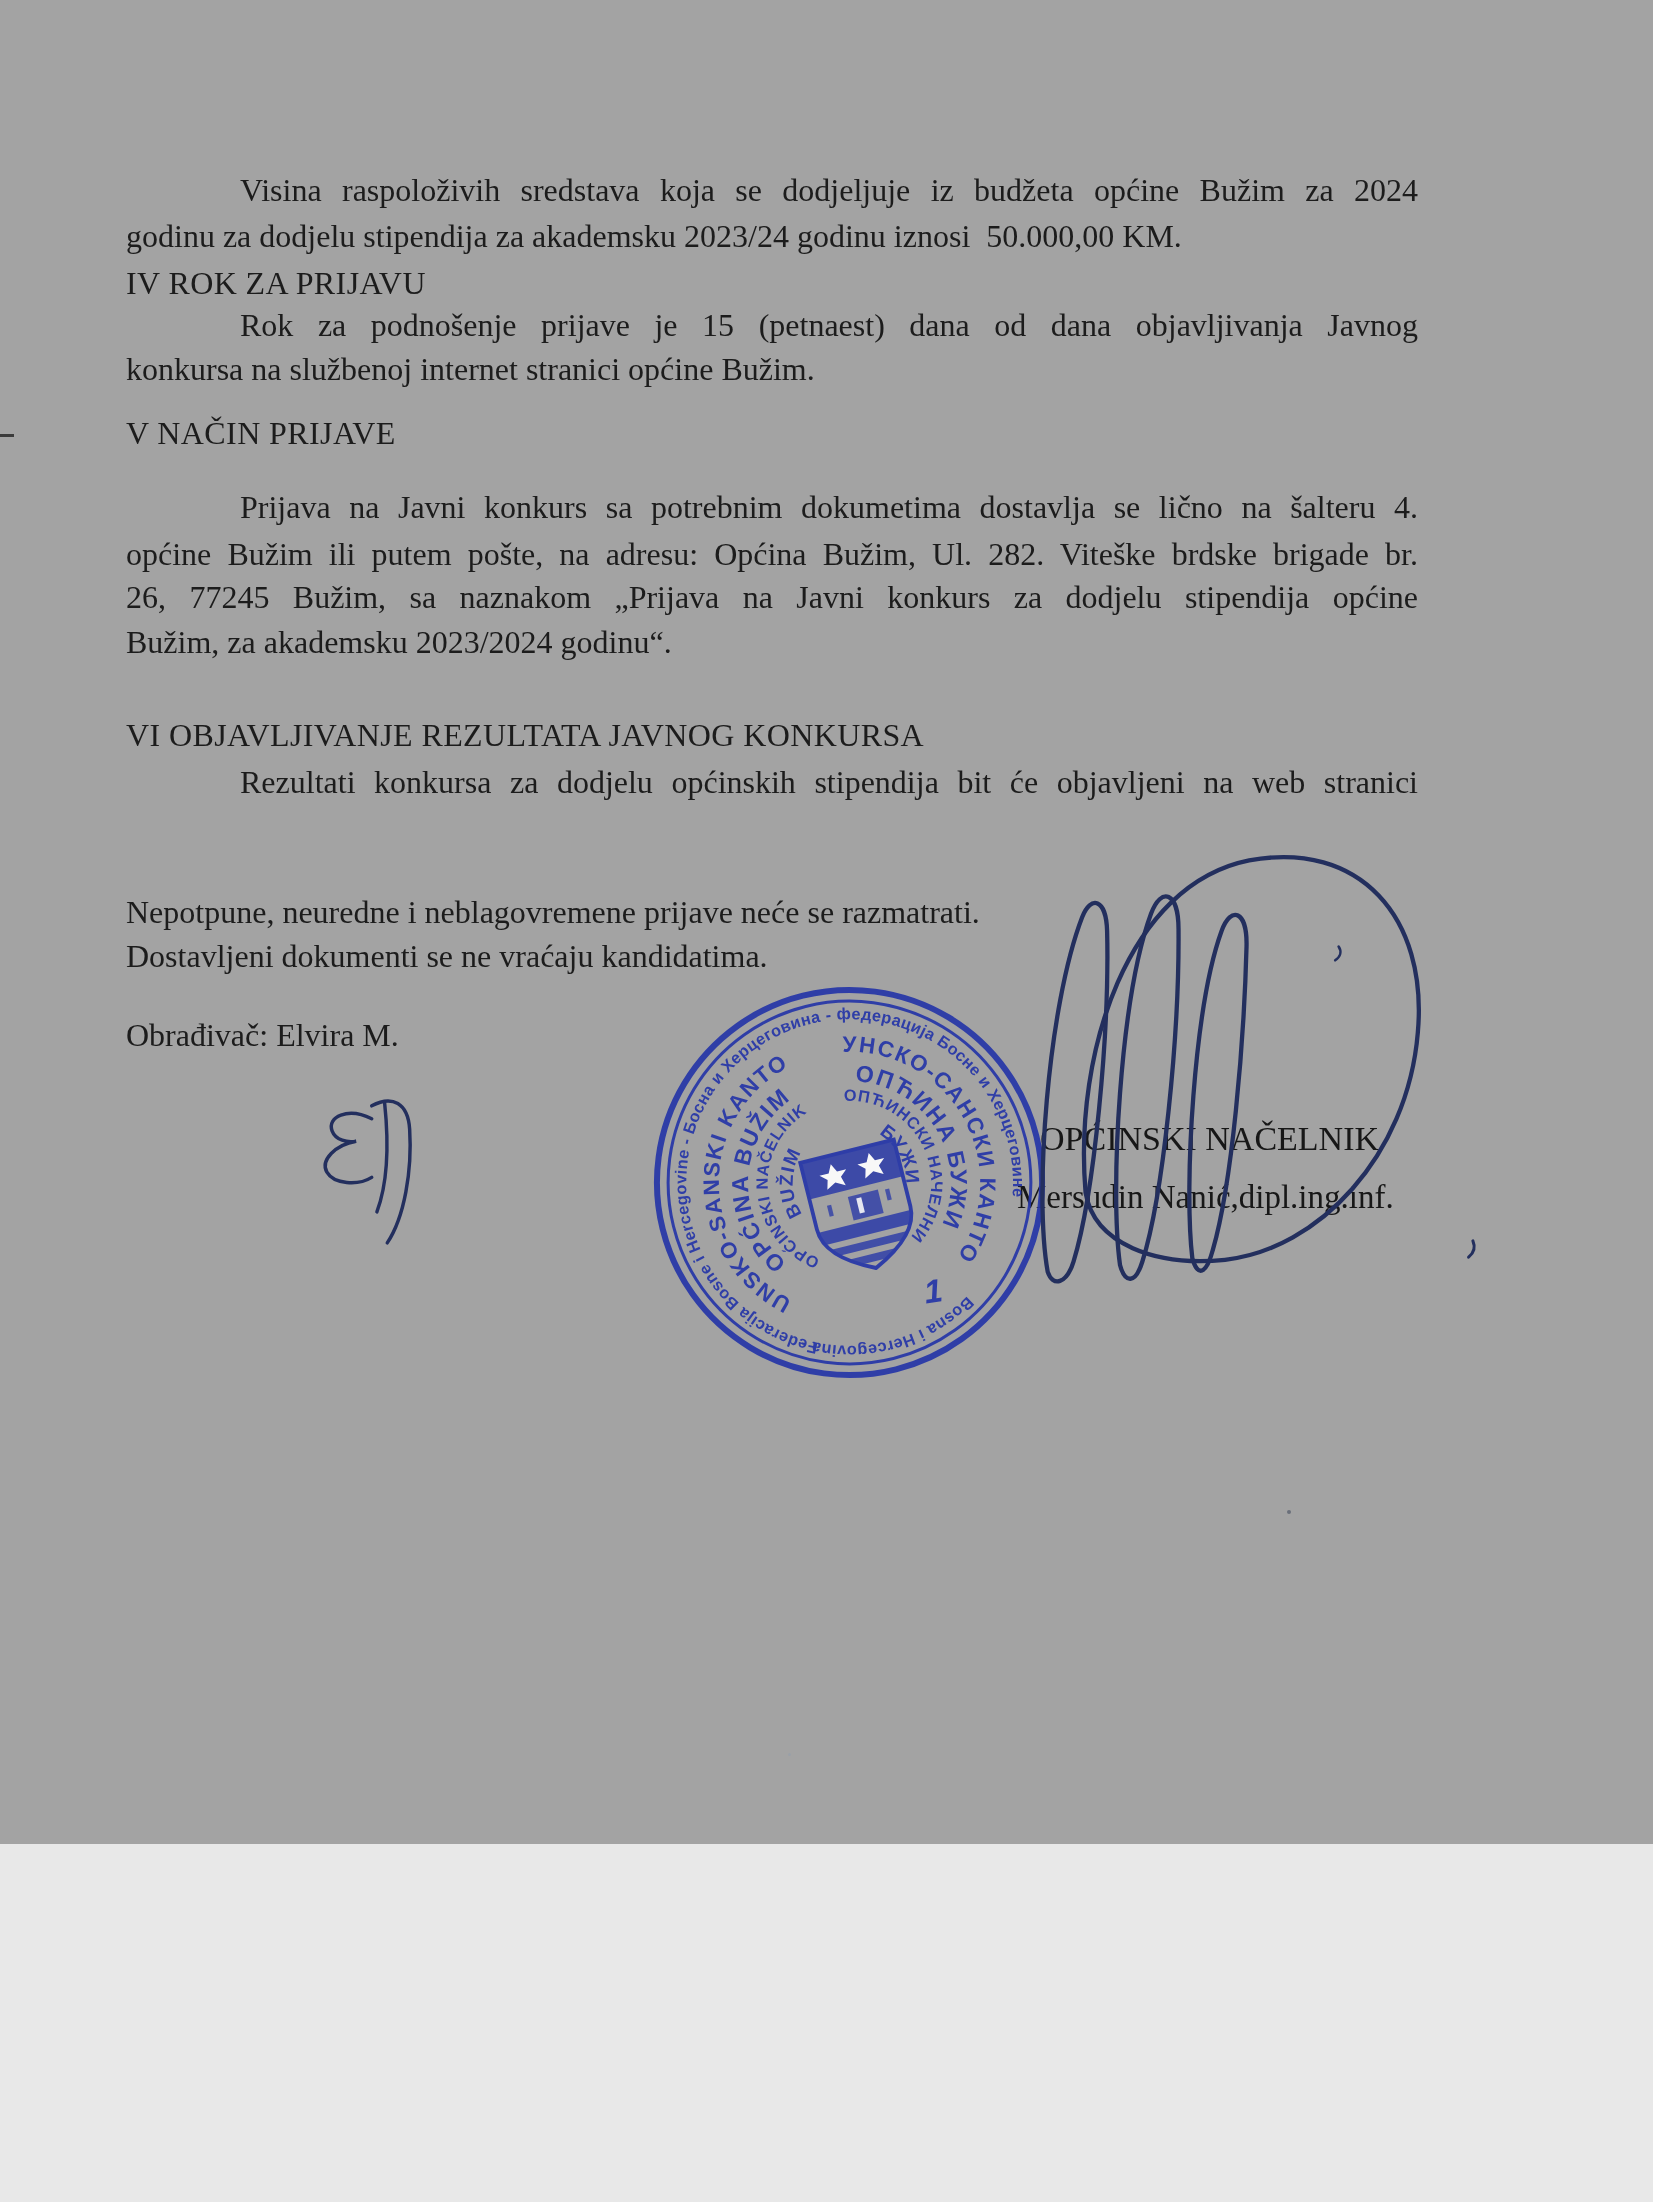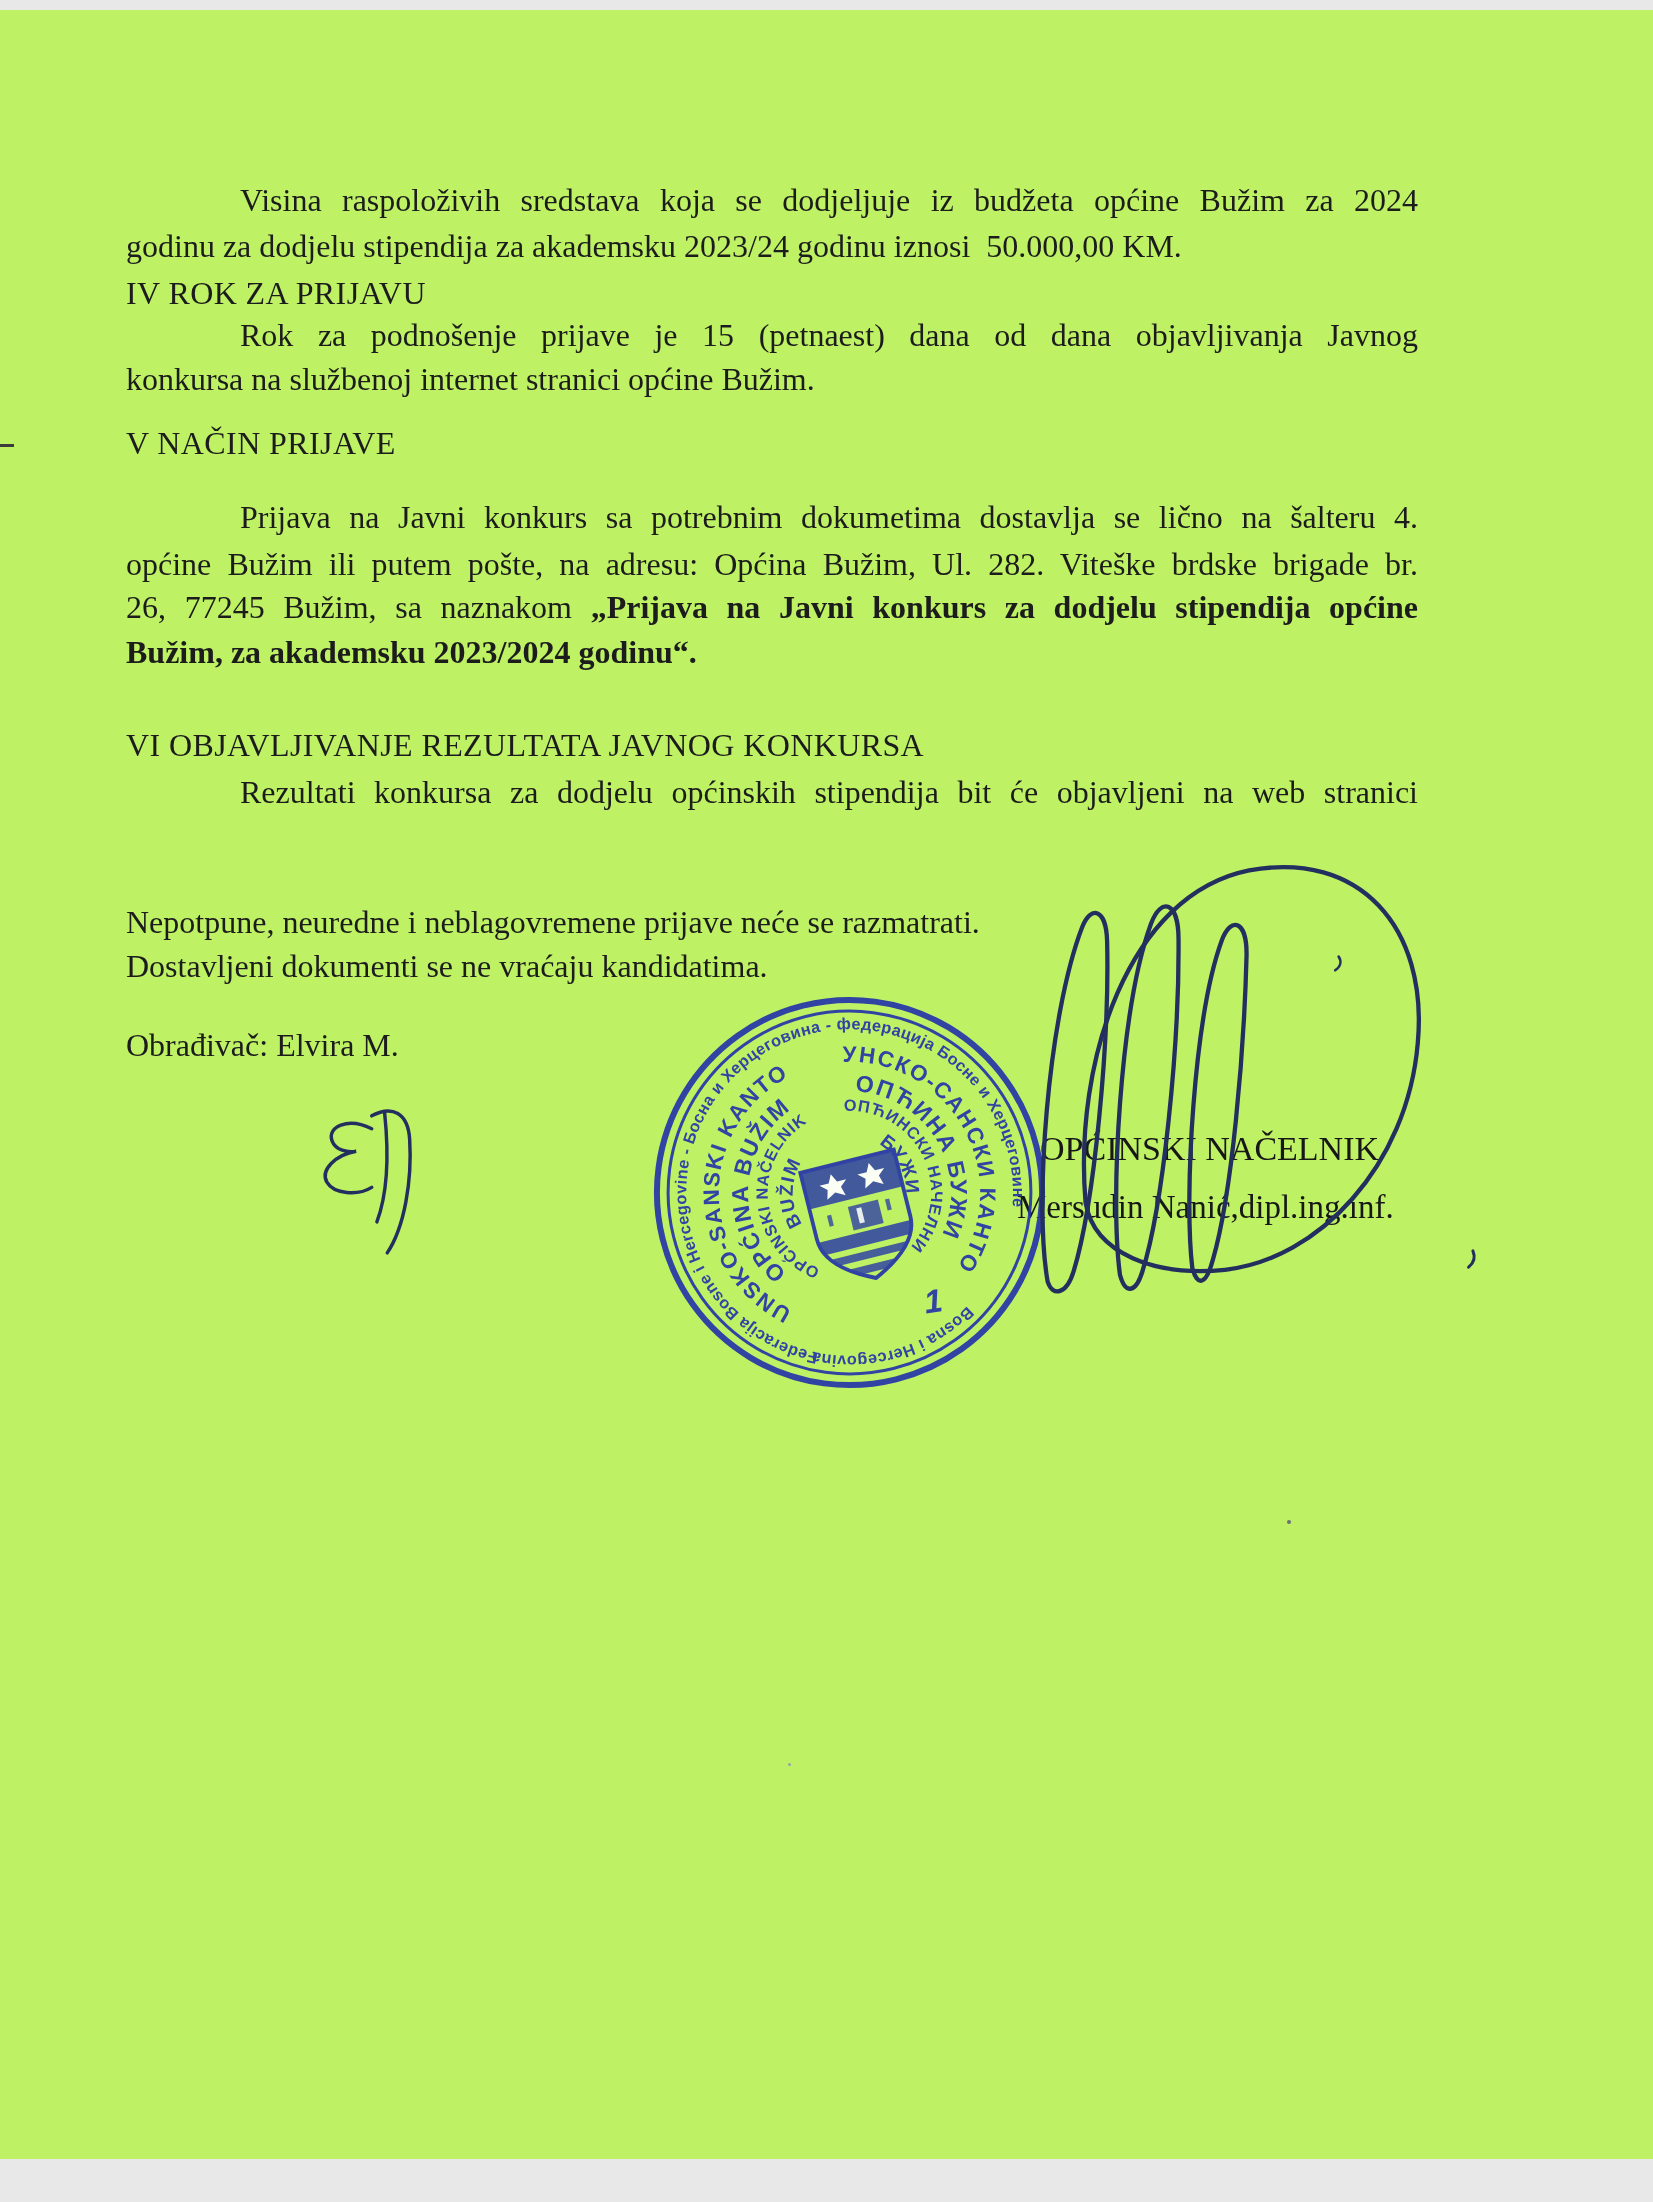--- a/index.html
+++ b/index.html
@@ -1,36 +1,35 @@
 <!DOCTYPE html>
 <html style="font-size:13.8px"><head>
 <meta charset="utf-8">
 <style>
   html,body{margin:0;padding:0;background:#e8e8e8;}
   #page{
     position:relative;
-    width:1654px;height:2149px;
-    background:#bef264;
+    width:1654px;height:1844px;
+    background:#a3a3a3;
     overflow:hidden;
     font-family:"Liberation Serif","DejaVu Serif",serif;
     color:#1c1c1c;
-    margin-top:10px;
   }
   .line{
     position:absolute;
     left:126px;
     width:1292px;
     font-size:32px;
     line-height:43px;
     white-space:pre-wrap;
     color:#1c1c1c;
   }
   .jl{ text-align:justify; text-align-last:justify; white-space:normal; }
   .indent{ text-indent:114px; }
-  .bold{ font-weight:bold; }
+  .bold{ font-weight:normal; }
   .heading{ font-weight:normal; letter-spacing:0.4px; }
   .nameblock{
     position:absolute;
     font-size:33px;
     white-space:nowrap;
     color:#171717;
   }
   .margin-dash{
     position:absolute;
     left:0px;top:434px;

